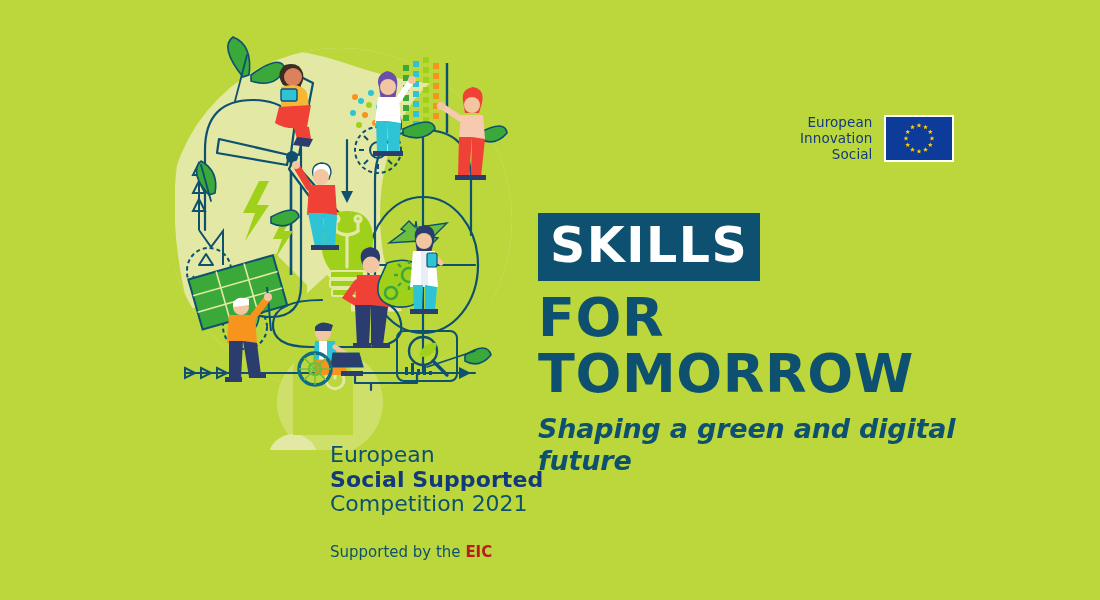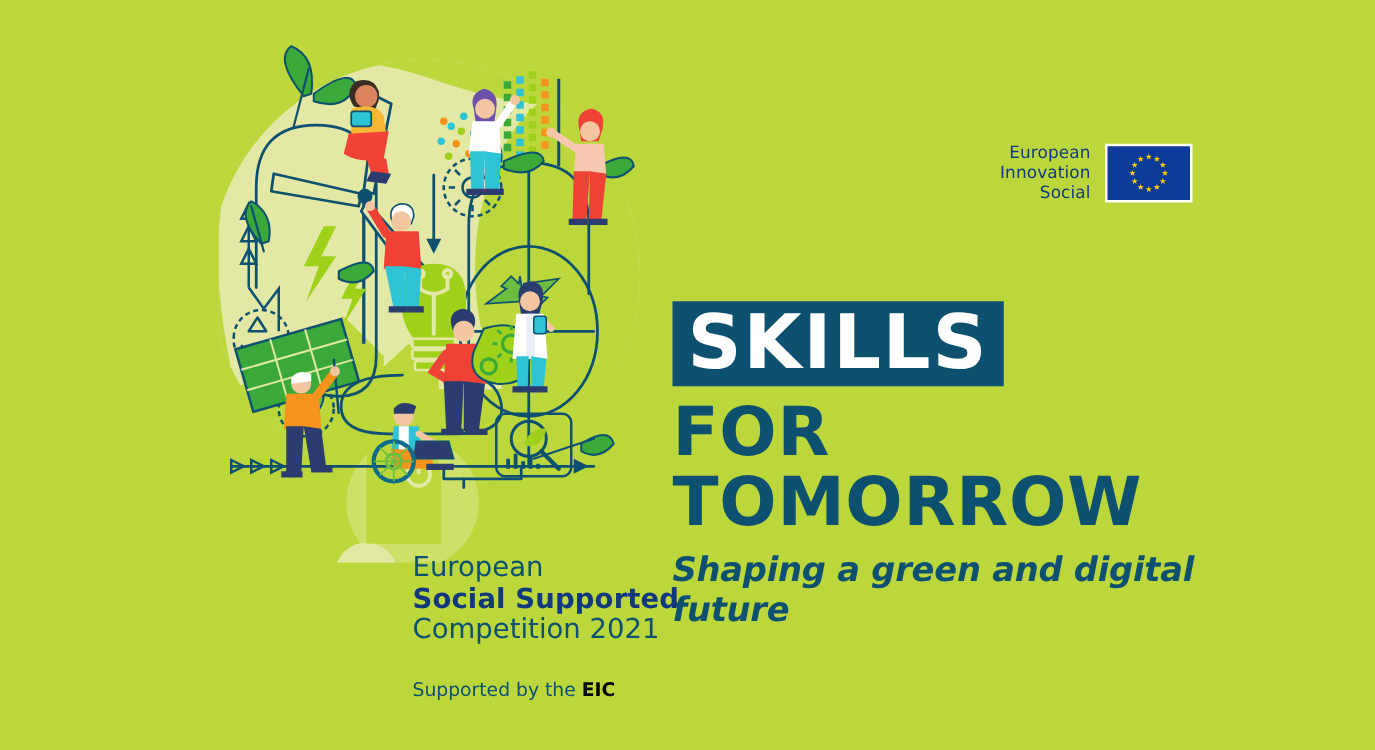--- a/index.html
+++ b/index.html
@@ -25,43 +25,42 @@
   .eu-flag{
     width:70px;height:47px;background:#ffffff;padding:2px;box-sizing:border-box;
   }
   .eu-flag .field{position:relative;width:100%;height:100%;background:#0c3b99;}
 
   
   #headline{position:absolute;left:538px;top:213px;width:480px;}
   .skills-box{
     display:inline-block;background:#0e5070;color:#ffffff;
     font-family:"DejaVu Sans", sans-serif;font-weight:700;
-    font-size:60px;line-height:60px;letter-spacing:1.5px;
+    font-size:49px;line-height:60px;letter-spacing:1.5px;
     padding:3px 12px 5px 12px;
-    margin-top:28px;
   }
   .fortomorrow{
     display:block;margin-top:9px;color:#0e5070;
     font-family:"DejaVu Sans", sans-serif;font-weight:700;
     font-size:54px;line-height:56px;letter-spacing:.6px;
   }
   .tagline{
     display:block;margin-top:11px;color:#0e5070;
     font-family:"DejaVu Sans", sans-serif;font-weight:700;font-style:italic;
     font-size:27px;line-height:32px;letter-spacing:-.2px;
   }
 
   
   #bottom-text{position:absolute;left:330px;top:443px;width:300px;}
   .bt-line{font-family:"DejaVu Sans", sans-serif;font-size:22px;line-height:24.5px;color:#0e5070;font-weight:400;}
   .bt-line.strong{font-weight:700;color:#12397e;letter-spacing:.1px;}
   .supported{
     margin-top:26px;font-family:"DejaVu Sans", sans-serif;font-size:15px;color:#0e5070;font-weight:400;
   }
-  .supported b{font-weight:700;color:#000000;}
+  .supported b{font-weight:700;color:#b91c1c;}
 </style>
 </head>
 <body>
 
 <div id="poster">
 
   <div id="art">
     <svg width="350" height="415" viewBox="0 0 350 415" xmlns="http://www.w3.org/2000/svg">
       <defs>
         <clipPath id="circClip">

